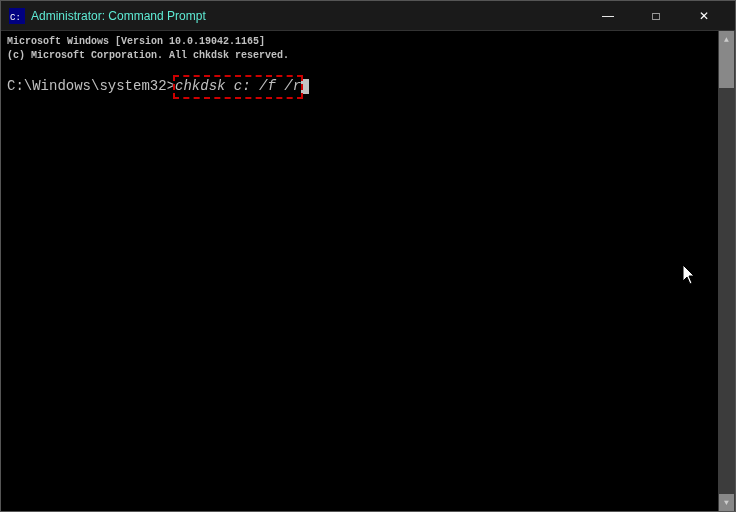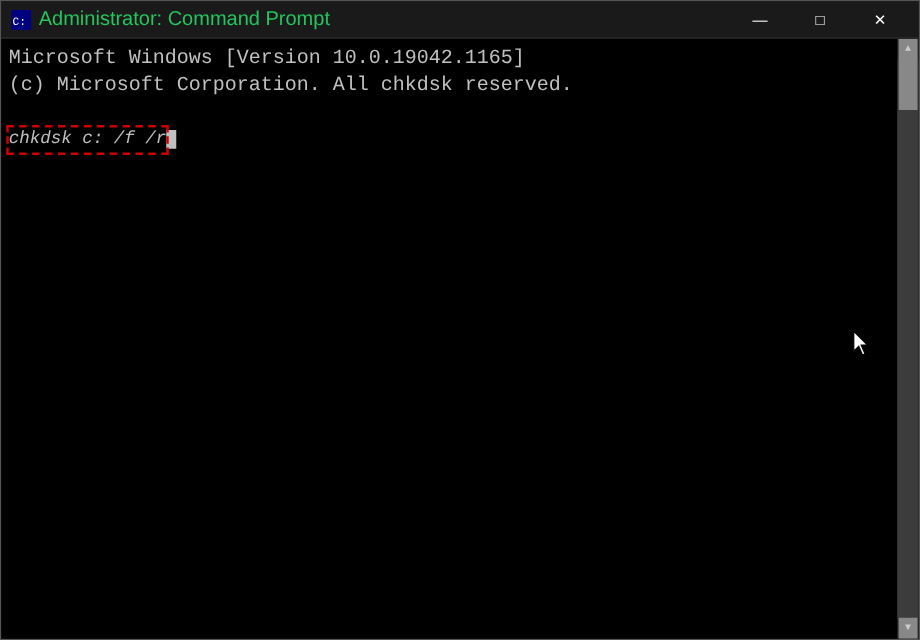--- a/index.html
+++ b/index.html
@@ -39,22 +39,22 @@
       gap: 6px;
     }
 
     .title-bar-icon {
       width: 16px;
       height: 16px;
       flex-shrink: 0;
     }
 
     .title-bar-text {
-      color: #22c55e;
-      font-size: 16px;
+      color: #5eead4;
+      font-size: 12px;
       font-family: 'Segoe UI', Arial, sans-serif;
     }
 
     .title-bar-controls {
       display: flex;
       gap: 2px;
     }
 
     .title-btn {
       width: 46px;
@@ -83,21 +83,22 @@
       padding: 4px 6px;
       color: #c0c0c0;
       font-size: 14px;
       line-height: 1.4;
       overflow: hidden;
     }
 
     .line {
       white-space: pre;
       font-family: 'Courier New', Courier, monospace;
-      font-size: 16px;
+      font-size: 10px;
+      font-weight: bold;
     }
 
     .prompt-line {
       display: flex;
       align-items: center;
       position: relative;
     }
 
     .prompt-text {
       white-space: pre;
@@ -217,20 +218,21 @@
       <button class="title-btn close">✕</button>
     </div>
   </div>
 
   <div class="console-area">
     <div class="console-content">
       <div class="line">Microsoft Windows [Version 10.0.19042.1165]</div>
       <div class="line">(c) Microsoft Corporation. All chkdsk reserved.</div>
       <div class="line">&nbsp;</div>
       <div class="prompt-line">
+        <span class="prompt-text">C:\Windows\system32&gt;</span>
         <span class="command-highlighted">
           <span class="command-text">chkdsk c: /f /r</span>
           <span class="dashed-box"></span>
         </span>
         <span class="cursor"></span>
       </div>
     </div>
 
     <div class="scrollbar">
       <div class="scrollbar-thumb-top">▲</div>

